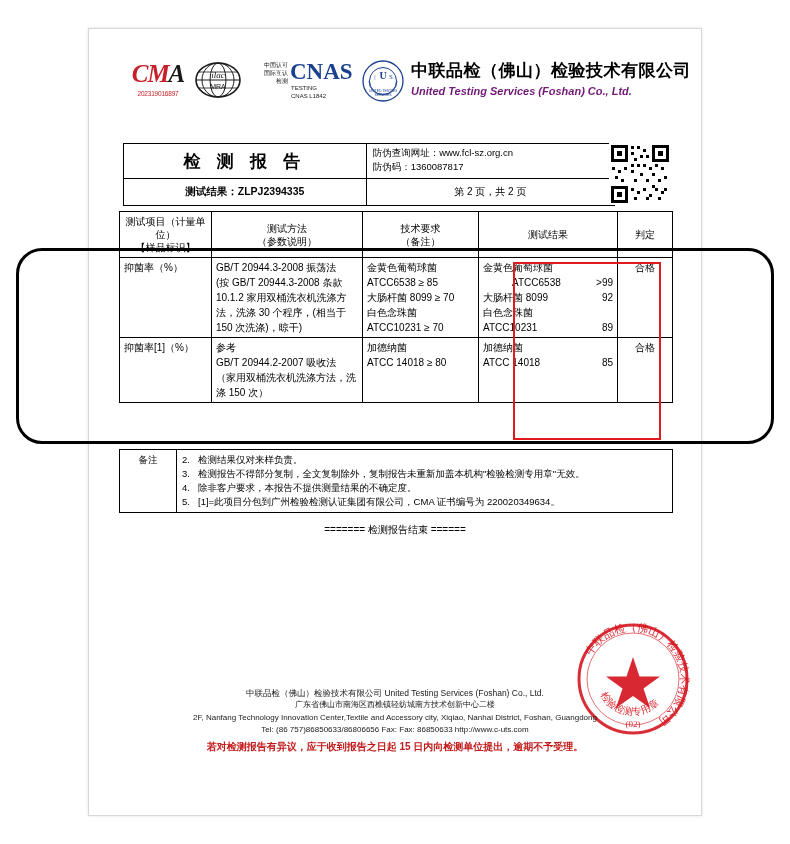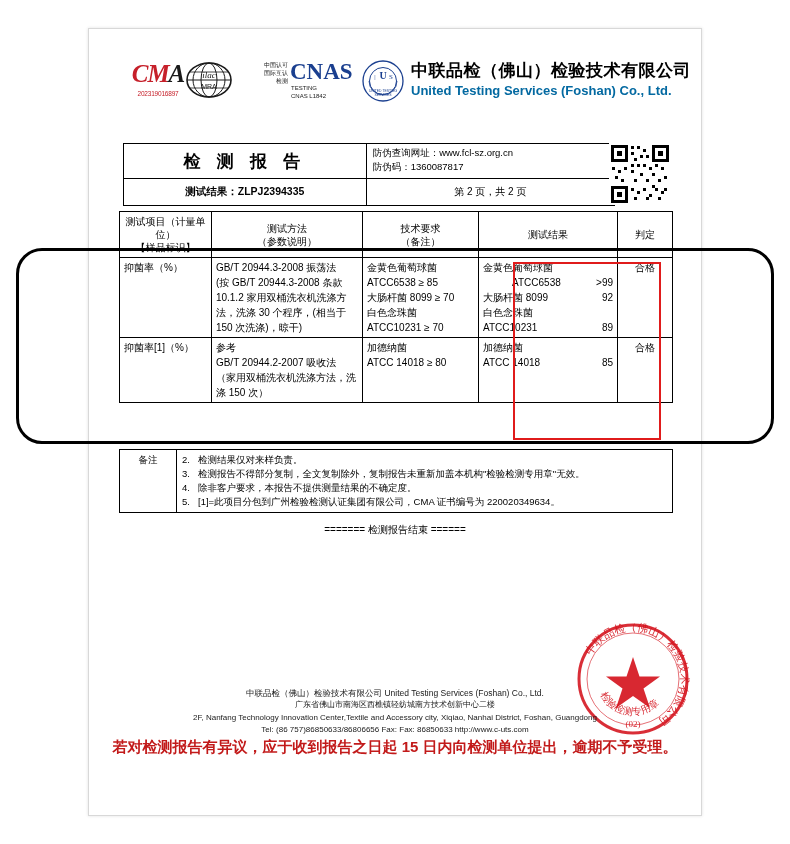--- a/index.html
+++ b/index.html
@@ -50,21 +50,21 @@
   }
   .cma-letters .m { color: #1a1a1a; }
   .cma-num {
     font-size: 6.5px;
     color: #c6202a;
     letter-spacing: -0.2px;
     margin-top: 2px;
   }
   .ilac {
     position: absolute;
-    left: 96px; top: 4px;
+    left: 105px; top: 4px;
     width: 48px; height: 38px;
   }
   .ilac svg { display:block; }
   .cnas {
     position: absolute;
     left: 165px; top: 0px;
     width: 120px;
   }
   .cnas-cn {
     font-size: 6px;
@@ -102,24 +102,25 @@
   }
   .company .cn {
     font-family: "Liberation Serif", serif;
     font-size: 17px;
     font-weight: bold;
     color: #000;
     line-height: 22px;
     letter-spacing: 0.5px;
   }
   .company .en {
-    font-size: 13px;
-    font-weight: bold;
-    color: #0369a1;
+    font-size: 11px;
+    font-weight: bold;
+    color: #701a75;
     line-height: 18px;
+    font-style: italic;
   }
 
   
   .tbl {
     position: absolute;
     border-collapse: collapse;
     font-size: 10px;
     color: #000;
   }
   .title-tbl {
@@ -220,21 +221,21 @@
     text-align: center;
     font-size: 8px;
     color: #1a1a1a;
     line-height: 12.5px;
   }
   .footer .f1 { font-size: 8.5px; }
   .footer .warn {
     margin-top: 4px;
     font-weight: bold;
     color: #c21a1a;
-    font-size: 15px;
+    font-size: 10px;
   }
 
   
   .stamp {
     position: absolute;
     left: 480px;
     bottom: 72px;
     width: 128px; height: 128px;
     pointer-events: none;
   }

